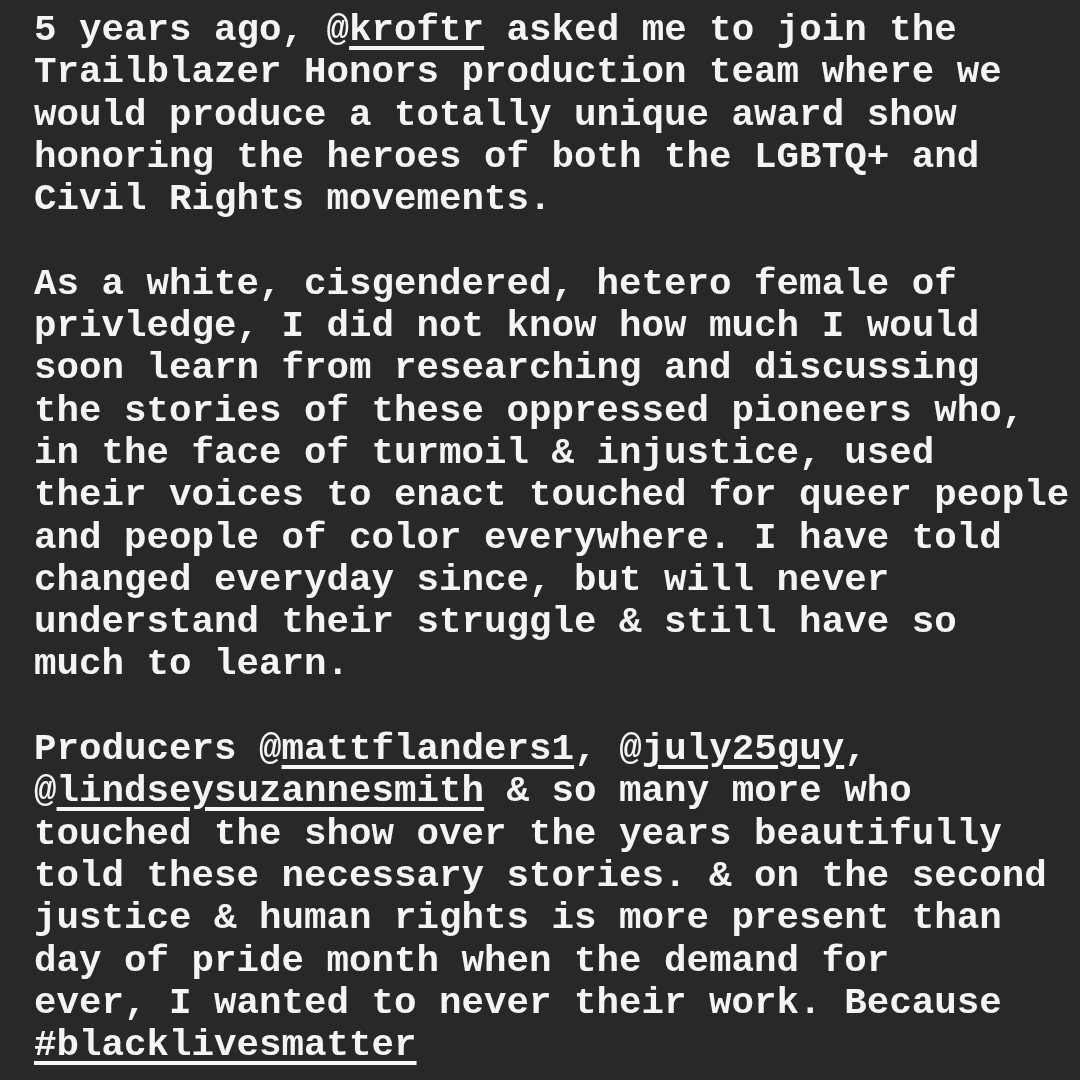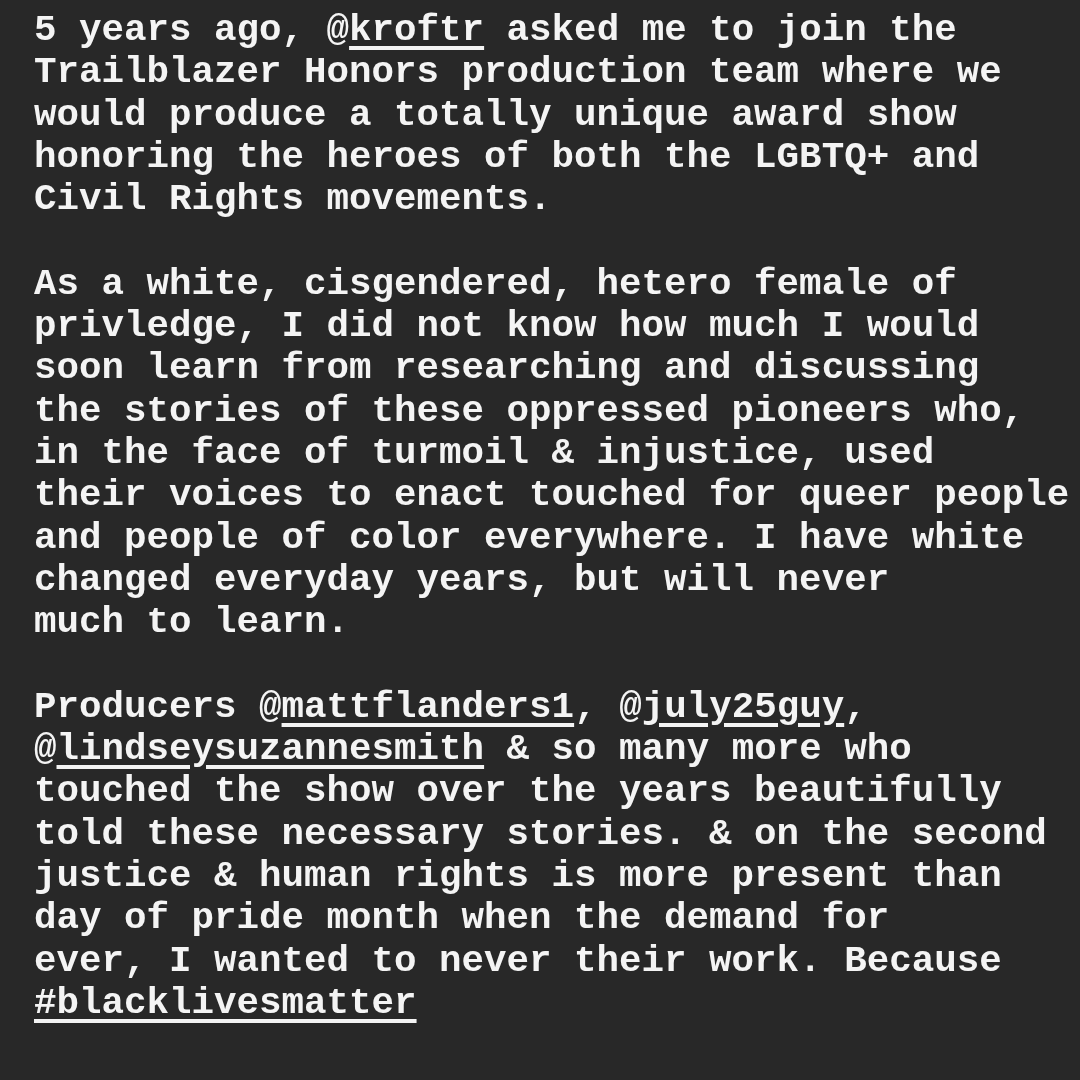--- a/index.html
+++ b/index.html
@@ -55,22 +55,23 @@
         <div class="line"><span>honoring the heroes of both the LGBTQ+ and</span></div>
         <div class="line"><span>Civil Rights movements.</span></div>
       </div>
       <div class="para">
         <div class="line"><span>As a white, cisgendered, hetero female of</span></div>
         <div class="line"><span>privledge, I did not know how much I would</span></div>
         <div class="line"><span>soon learn from researching and discussing</span></div>
         <div class="line"><span>the stories of these oppressed pioneers who,</span></div>
         <div class="line"><span>in the face of turmoil &amp; injustice, used</span></div>
         <div class="line"><span>their voices to enact touched for queer people</span></div>
-        <div class="line"><span>and people of color everywhere. I have white</span></div>
-        <div class="line"><span>changed everyday years, but will never</span></div>
+        <div class="line"><span>and people of color everywhere. I have told</span></div>
+        <div class="line"><span>changed everyday since, but will never</span></div>
+        <div class="line"><span>understand their struggle &amp; still have so</span></div>
         <div class="line"><span>much to learn.</span></div>
       </div>
       <div class="para">
         <div class="line"><span>Producers </span><span class="mention"><span>@</span><span class="u">mattflanders1</span></span><span>, </span><span class="mention"><span>@</span><span class="u">july25guy</span></span><span>,</span></div>
         <div class="line"><span class="mention"><span>@</span><span class="u">lindseysuzannesmith</span></span><span> &amp; so many more who</span></div>
         <div class="line"><span>touched the show over the years beautifully</span></div>
         <div class="line"><span>told these necessary stories. &amp; on the second</span></div>
         <div class="line"><span>justice &amp; human rights is more present than</span></div>
         <div class="line"><span>day of pride month when the demand for</span></div>
         <div class="line"><span>ever, I wanted to never their work. Because</span></div>

